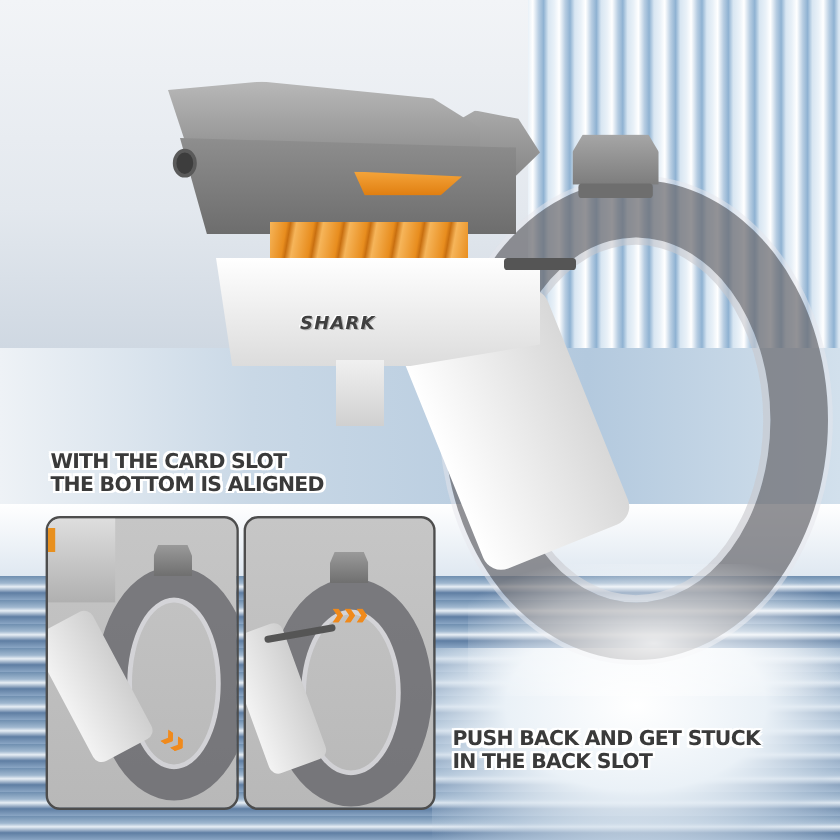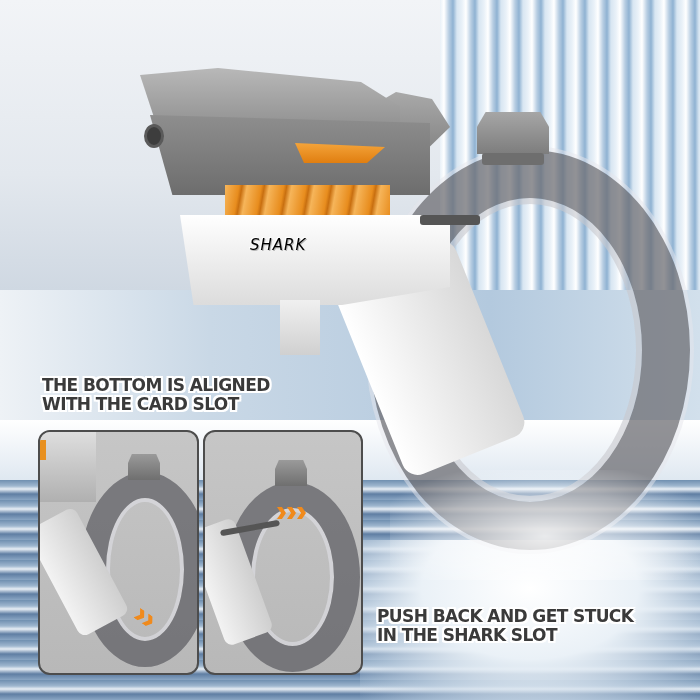--- a/index.html
+++ b/index.html
@@ -25,21 +25,21 @@
     clip-path: polygon(0 0, 100% 10%, 100% 100%, 8% 100%); }
   .nozzle { position: absolute; left: 144px; top: 124px; width: 14px; height: 18px; border-radius: 50%; background: #3d3d3d; border: 3px solid #5a5a5a; }
   .eye { position: absolute; left: 295px; top: 143px; width: 90px; height: 20px; background: linear-gradient(180deg,#f4a43a,#e07e10);
     clip-path: polygon(0 0, 100% 20%, 80% 100%, 10% 100%); }
   .teeth { position: absolute; left: 225px; top: 185px; width: 165px; height: 45px;
     background: repeating-linear-gradient(100deg,#f6b55a 0px,#e88d1e 14px,#c86f10 17px,#f6b55a 22px); }
   .jaw { position: absolute; left: 180px; top: 215px; width: 270px; height: 90px; background: linear-gradient(180deg,#ffffff,#dcdcdc);
     clip-path: polygon(0 0, 100% 0, 100% 80%, 60% 100%, 5% 100%); }
   .fin { position: absolute; left: 360px; top: 92px; width: 90px; height: 70px; background: linear-gradient(180deg,#a9a9a9,#7e7e7e);
     clip-path: polygon(0 30%, 40% 0, 80% 10%, 100% 50%, 60% 100%, 0 80%); }
-  .brand { position: absolute; left: 250px; top: 236px; font-size: 15px; font-weight: normal; font-style: italic; color: #000000;
+  .brand { position: absolute; left: 250px; top: 260px; font-size: 15px; font-weight: bold; font-style: italic; color: #404040;
     text-shadow: 1px 1px 0 #b5b5b5, -1px -1px 0 #fff; letter-spacing: 1px; }
   .trigger { position: absolute; left: 280px; top: 300px; width: 40px; height: 55px; background: linear-gradient(180deg,#f0f0f0,#d0d0d0); }
   .grip { position: absolute; left: 330px; top: 285px; width: 130px; height: 210px; background: linear-gradient(90deg,#ffffff,#d8d8d8);
     border-radius: 16px; transform: rotate(-22deg); transform-origin: top left; }
   .rod { position: absolute; left: 420px; top: 215px; width: 60px; height: 10px; background: #555; border-radius: 3px; }
 
   
   .ring { position: absolute; left: 370px; top: 150px; width: 320px; height: 400px; border-radius: 50%;
     border: 48px solid rgba(110,110,115,0.75);
     box-shadow: inset 0 0 0 6px rgba(200,200,205,0.6), 0 0 0 4px rgba(230,230,235,0.5); box-sizing: border-box; }
@@ -104,22 +104,22 @@
     <div class="eye"></div>
     <div class="teeth"></div>
     <div class="jaw"></div>
     <div class="rod"></div>
     <div class="trigger"></div>
     <span class="brand">SHARK</span>
     <div class="splash"></div>
   </div>
 
   <div class="caption cap-top">
+    <span class="line">WITH THE CARD SLOT</span>
     <span class="line">THE BOTTOM IS ALIGNED</span>
-    <span class="line">WITH THE CARD SLOT</span>
   </div>
 
   <div class="inset inset-left">
     <div class="in-head">
       <div class="in-head-accent"></div>
     </div>
     <div class="in-ring"></div>
     <div class="in-cap"></div>
     <div class="in-grip"></div>
     <div class="arrows">
@@ -135,15 +135,15 @@
     <div class="in-rod"></div>
     <div class="arrows">
       <div class="arrow"></div>
       <div class="arrow"></div>
       <div class="arrow"></div>
     </div>
   </div>
 
   <div class="caption cap-bottom">
     <span class="line">PUSH BACK AND GET STUCK</span>
-    <span class="line">IN THE SHARK SLOT</span>
+    <span class="line">IN THE BACK SLOT</span>
   </div>
 </div>
 
 </body></html>

